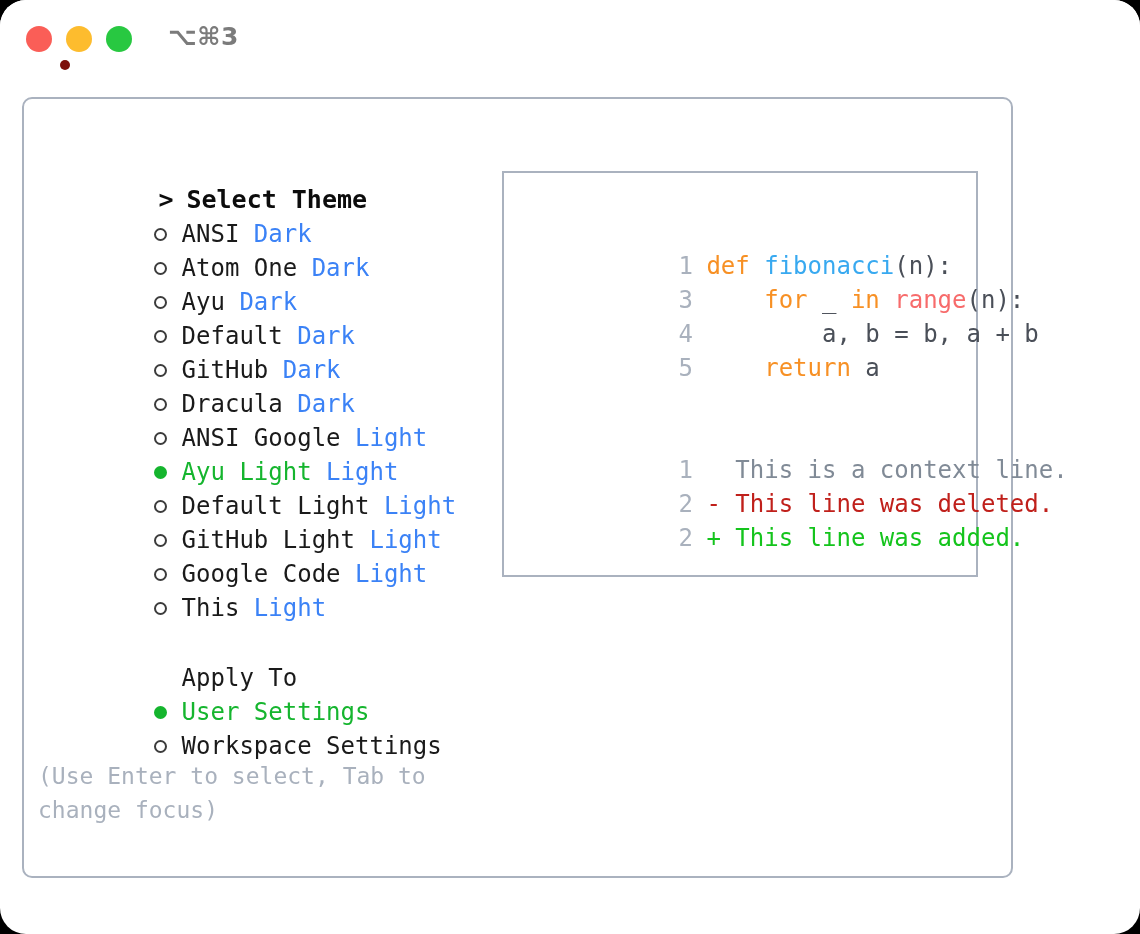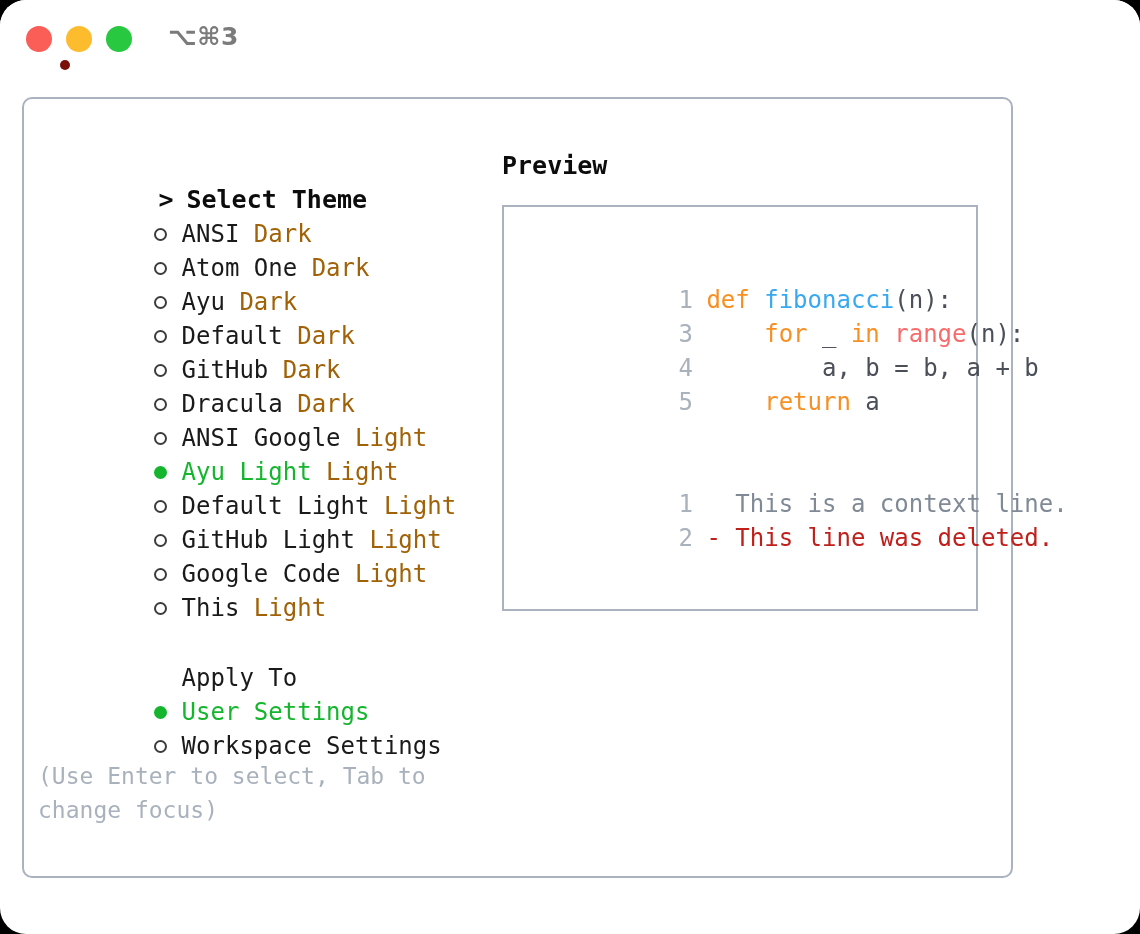--- a/index.html
+++ b/index.html
@@ -111,21 +111,21 @@
     border-radius: 50%;
     vertical-align: 1px;
     box-sizing: border-box;
   }
   .bullet-dot.hollow { border: 2px solid #3c3c3c; background: transparent; }
   .bullet-dot.filled { background: #15b52e; border: 2px solid #15b52e; }
 
   .row.header { font-weight: 700; font-size: 25px; color: #0c0c0c; }
   .row.selected .label { color: #15b52e; }
   .label { white-space: pre; }
-  .variant { color: #a16207; white-space: pre; }
+  .variant { color: #3b82f6; white-space: pre; }
 
   #apply-heading {
     margin-top: 36px;
   }
 
   #hint {
     margin-top: 30px;
     font-size: 23px;
     line-height: 34px;
     color: #a9b1bd;
@@ -270,21 +270,20 @@
       </div>
 
       <div class="row">
         <span class="marker"><span class="bullet-dot hollow"></span></span><span class="label">Workspace Settings</span>
       </div>
 
       <div id="hint">(Use Enter to select, Tab to change focus)</div>
     </div>
 
     <div id="right-col">
-      <div id="preview-title">Preview</div>
 
       <div id="preview-box">
         <div id="code-area">
 
           <div class="cline">
             <span class="ln">1</span><span class="kw">def</span><span class="pl"> </span><span class="fn">fibonacci</span><span class="pl">(n):</span>
           </div>
 
 
           <div class="cline">
@@ -303,19 +302,22 @@
           <div class="blank"></div>
 
           <div class="cline">
             <span class="ln">1</span><span class="ctx">  This is a context line.</span>
           </div>
 
           <div class="cline">
             <span class="ln">2</span><span class="del">- This line was deleted.</span>
           </div>
 
+          <div class="cline">
+            <span class="ln">2</span><span class="add">+ This line was added.</span>
+          </div>
 
         </div>
       </div>
     </div>
 
   </div>
 </div>
 
 </body></html>

